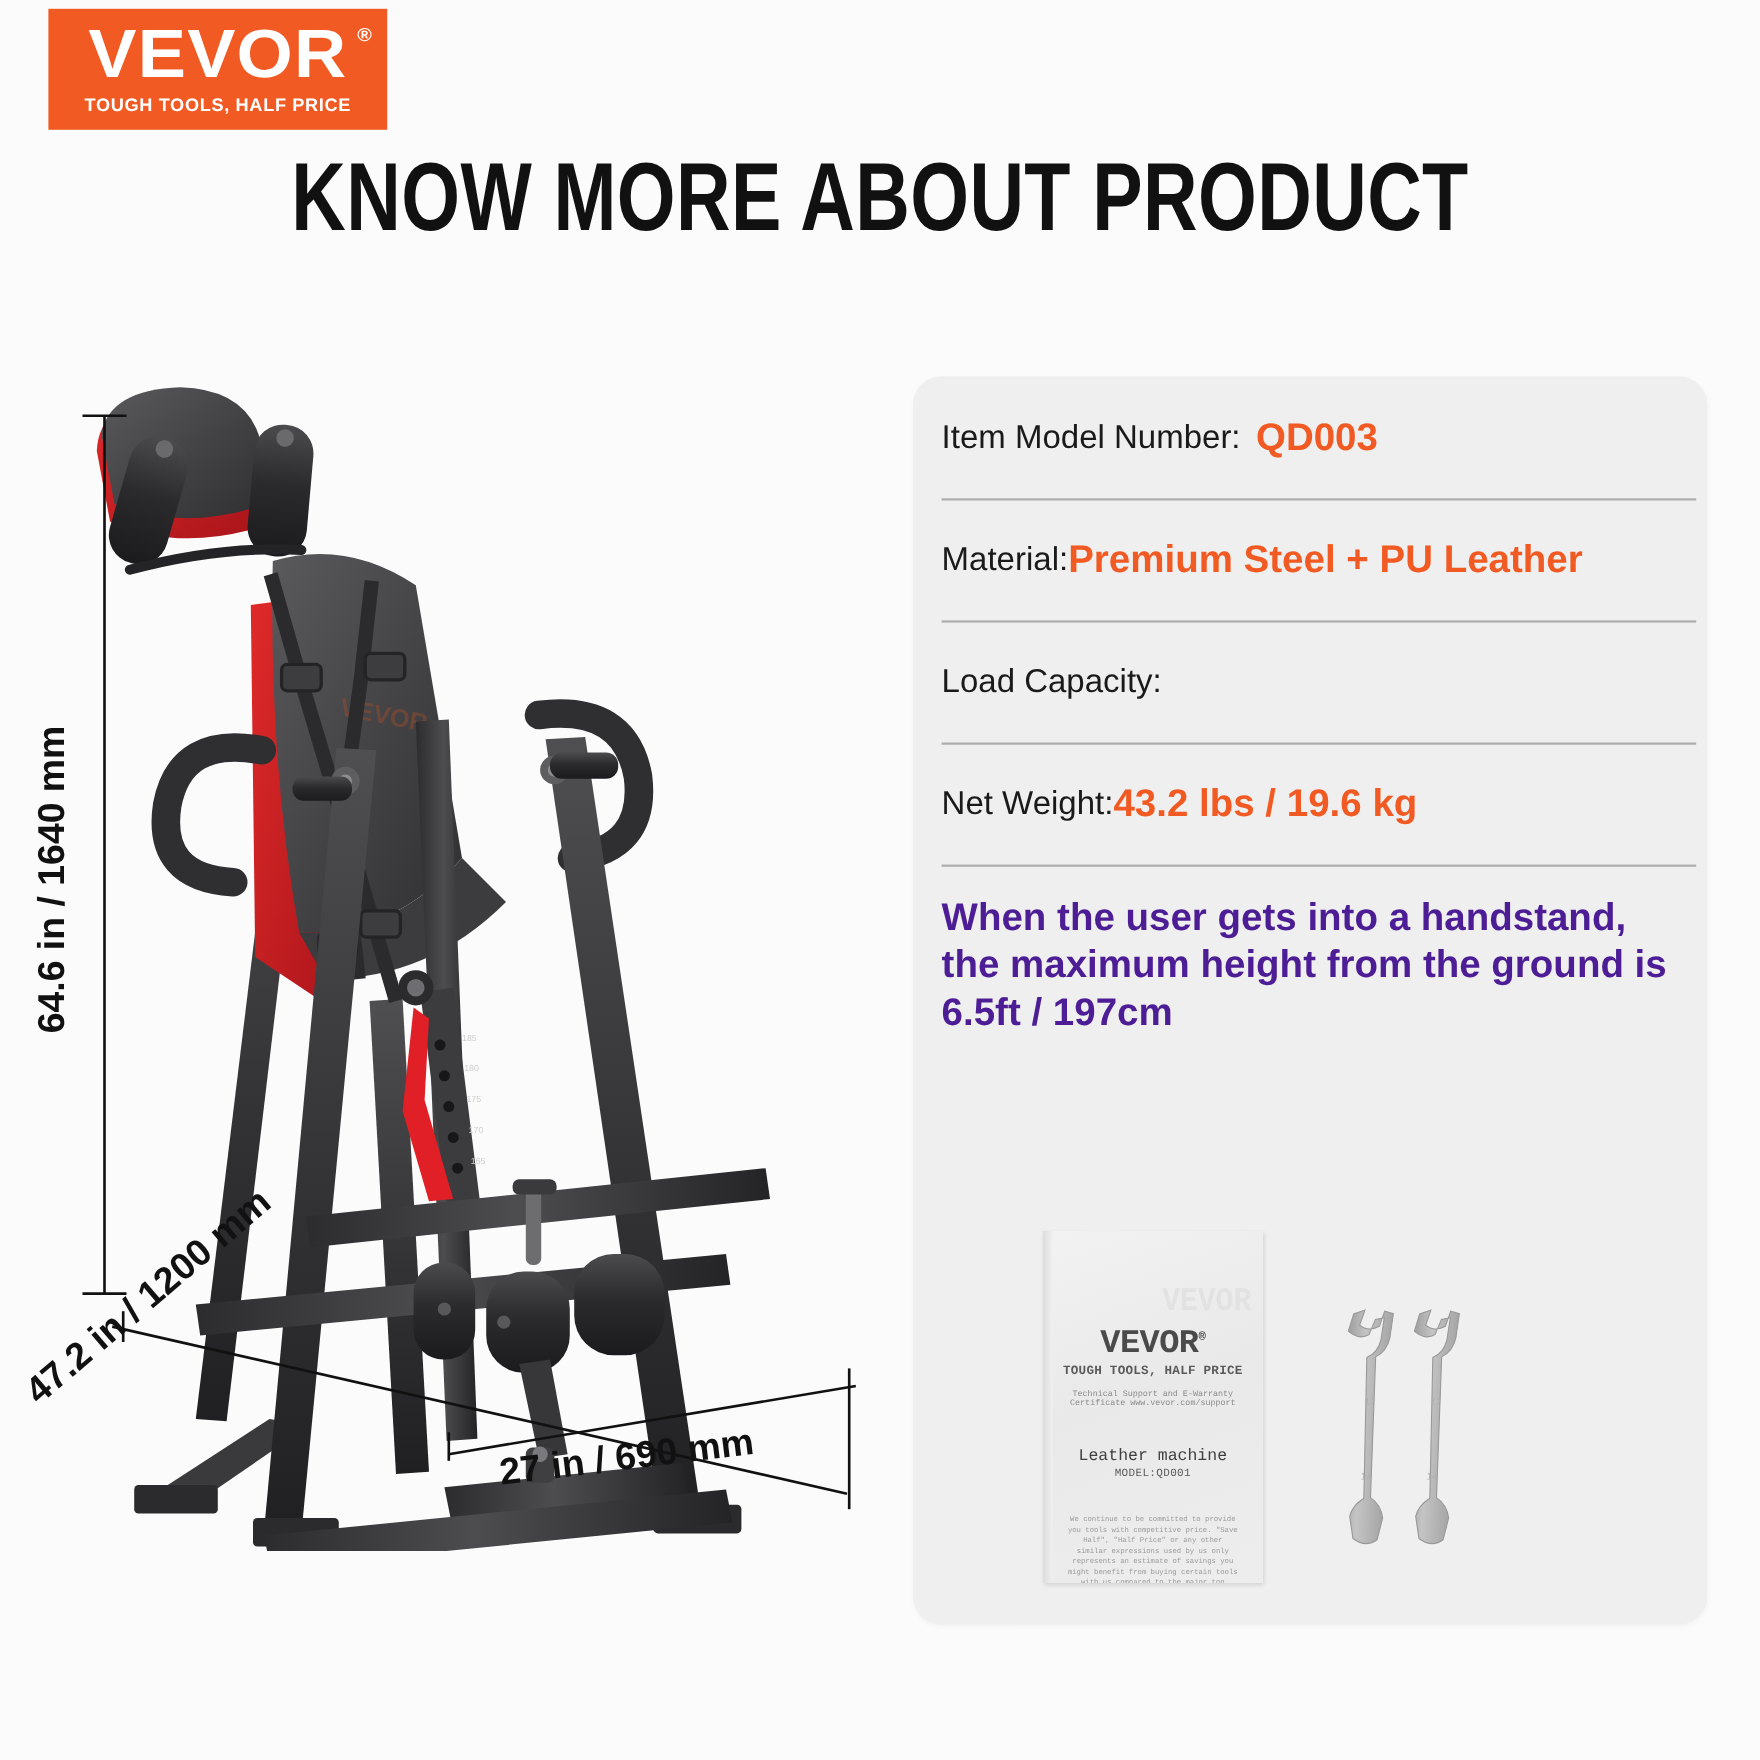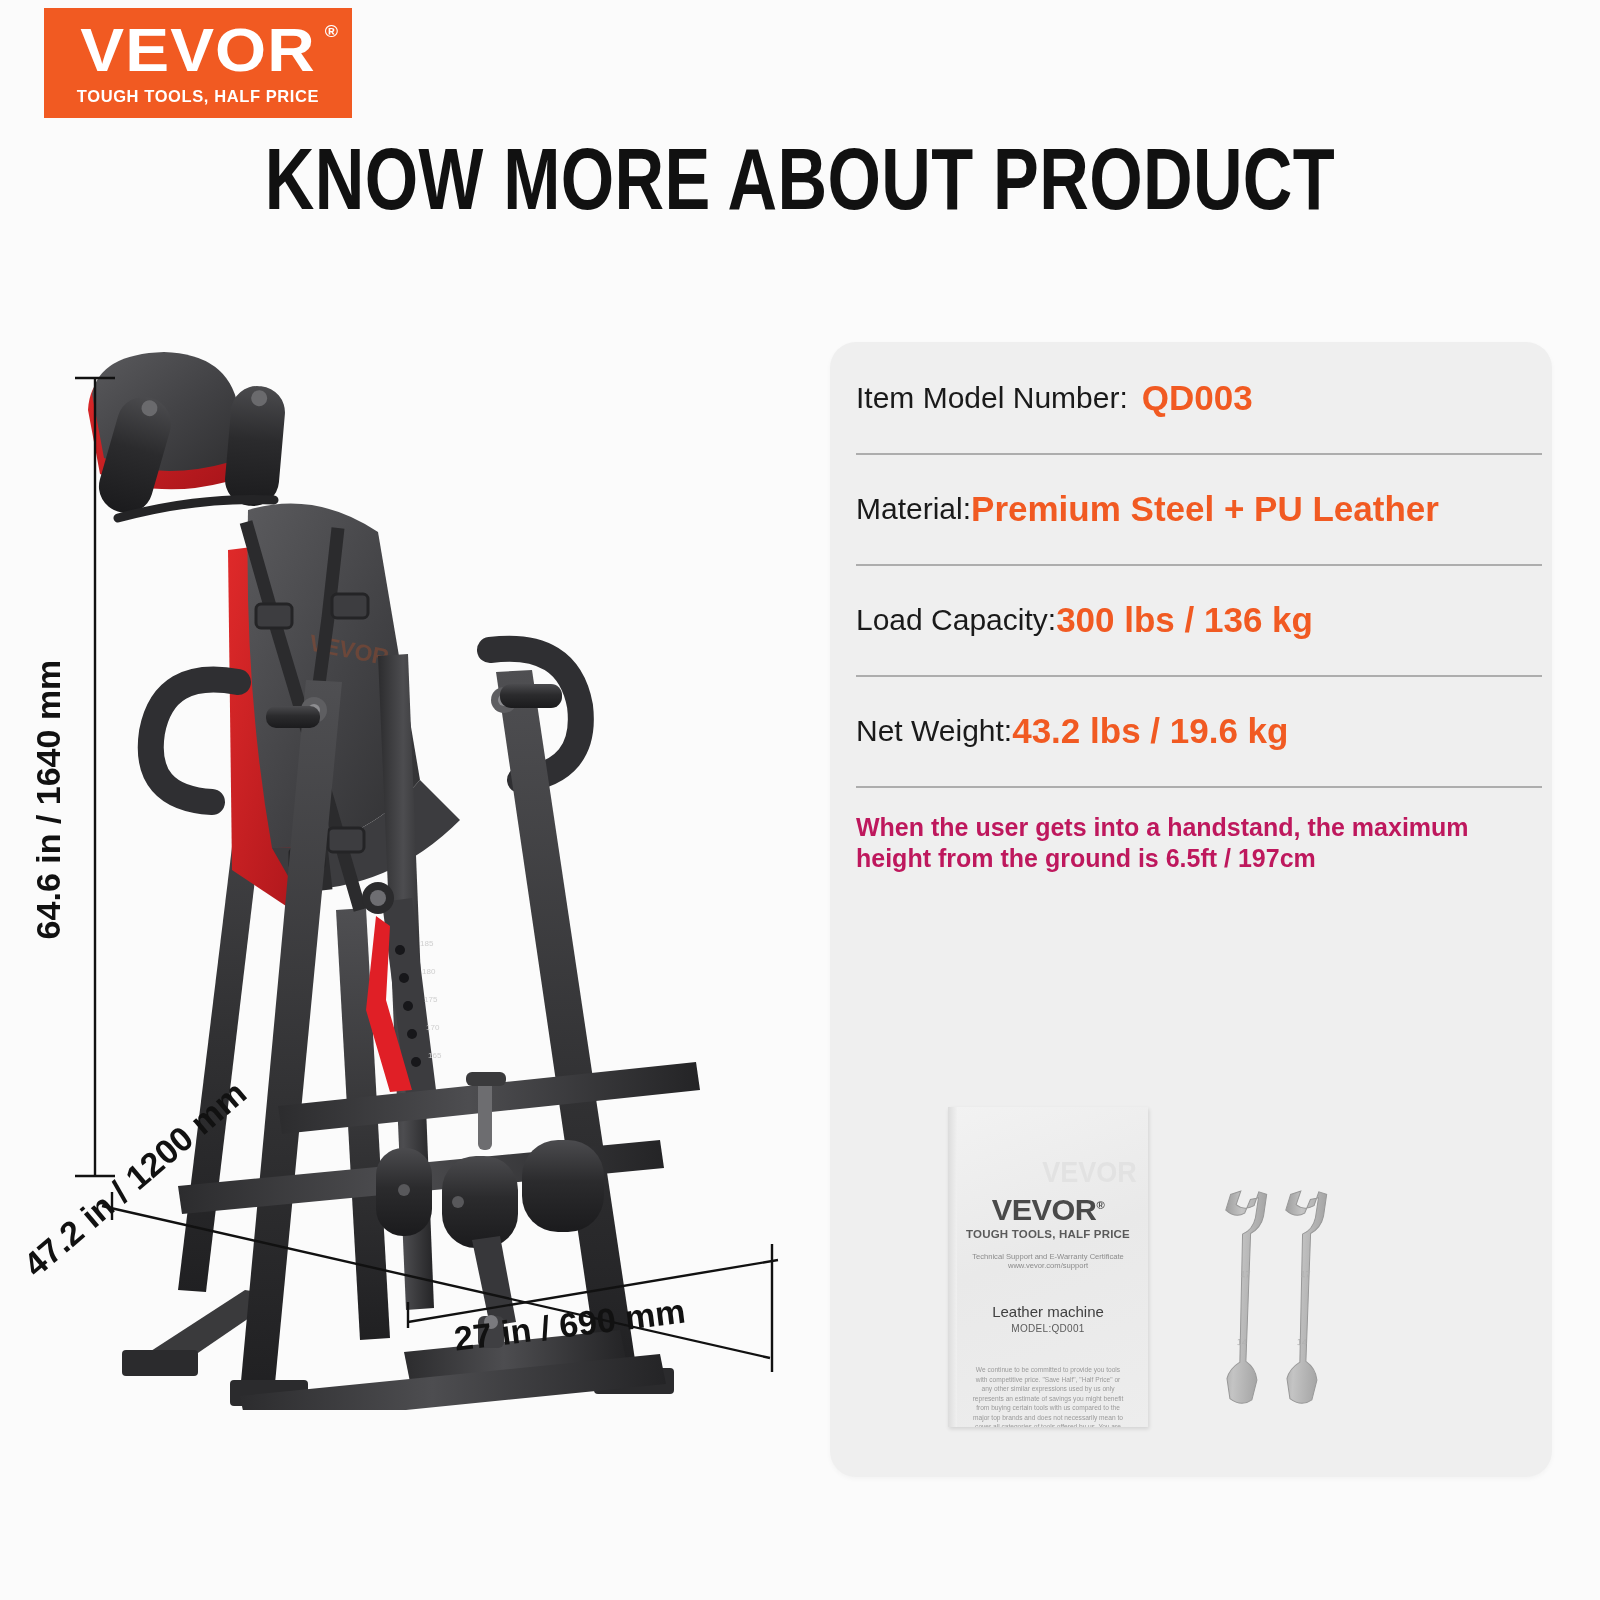--- a/index.html
+++ b/index.html
@@ -81,31 +81,32 @@
     font-size:30px;color:#1a1a1a;white-space:nowrap;
   }
   .spec-value{
     font-size:35px;font-weight:bold;color:#f15a22;white-space:nowrap;
   }
   #spec-row-model .spec-value{margin-left:14px;}
   #spec-row-color .spec-value{margin-left:20px;}
 
   #note-block{
     position:relative;margin-top:0;padding:26px 14px 0 14px;
-    font-size:25px;font-weight:bold;color:#be185d;line-height:1.24;
+    font-size:35px;font-weight:bold;color:#4c1d95;line-height:1.24;
   }
 
   
   #accessories{position:absolute;left:118px;top:765px;width:400px;height:340px;}
 
   #manual-sheet{
-    position:absolute;left:0;top:0;width:200px;height:320px;
+    position:absolute;left:0;top:12px;width:200px;height:320px;
     background:linear-gradient(160deg,#f2f2f2 0%,#e9e9e9 45%,#ededed 100%);
     box-shadow:1px 2px 4px rgba(0,0,0,0.12);
     overflow:hidden;
+    font-family:Liberation Mono, monospace;
   }
   #manual-sheet::after{
     content:"";position:absolute;left:0;top:0;width:9px;height:100%;
     background:linear-gradient(90deg,#dcdcdc,#f0f0f0);
   }
   .manual-ghost{
     position:absolute;color:#e2e2e2;font-weight:bold;
   }
   #manual-ghost-word{
     right:6px;top:48px;font-size:30px;transform:scaleX(0.9);
@@ -318,21 +319,20 @@
     </div>
 
 
     <div class="spec-row" id="spec-row-material">
       <span class="spec-label">Material:</span>
       <span class="spec-value">Premium Steel + PU Leather</span>
     </div>
 
     <div class="spec-row" id="spec-row-load">
       <span class="spec-label">Load Capacity:</span>
-      <span class="spec-value">300 lbs / 136 kg</span>
     </div>
 
     <div class="spec-row" id="spec-row-weight">
       <span class="spec-label">Net Weight:</span>
       <span class="spec-value">43.2 lbs / 19.6 kg</span>
     </div>
 
     <div id="note-block">When the user gets into a handstand, the maximum height from the ground is 6.5ft / 197cm</div>
   </div>
 

